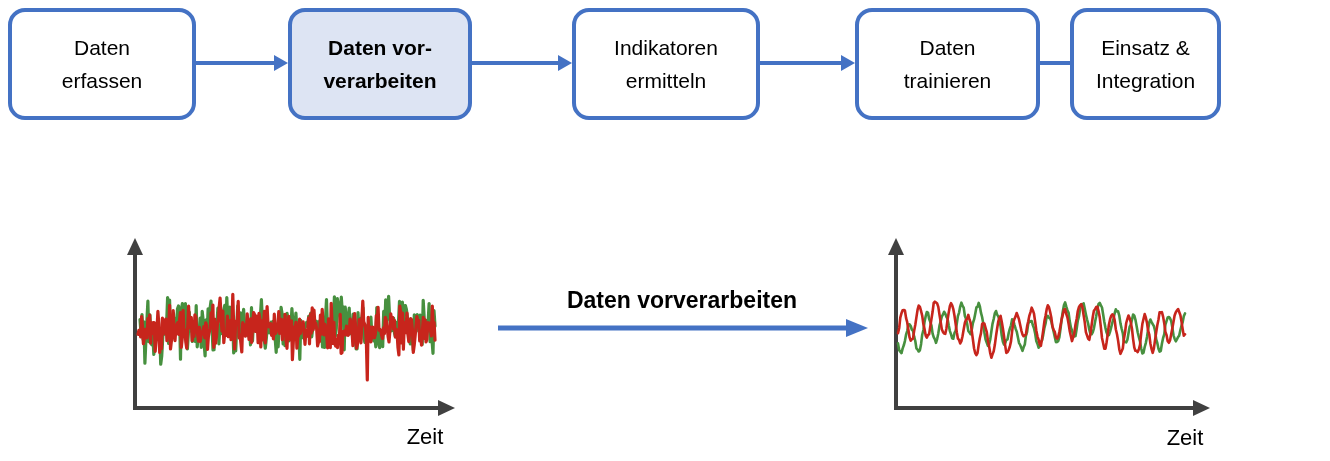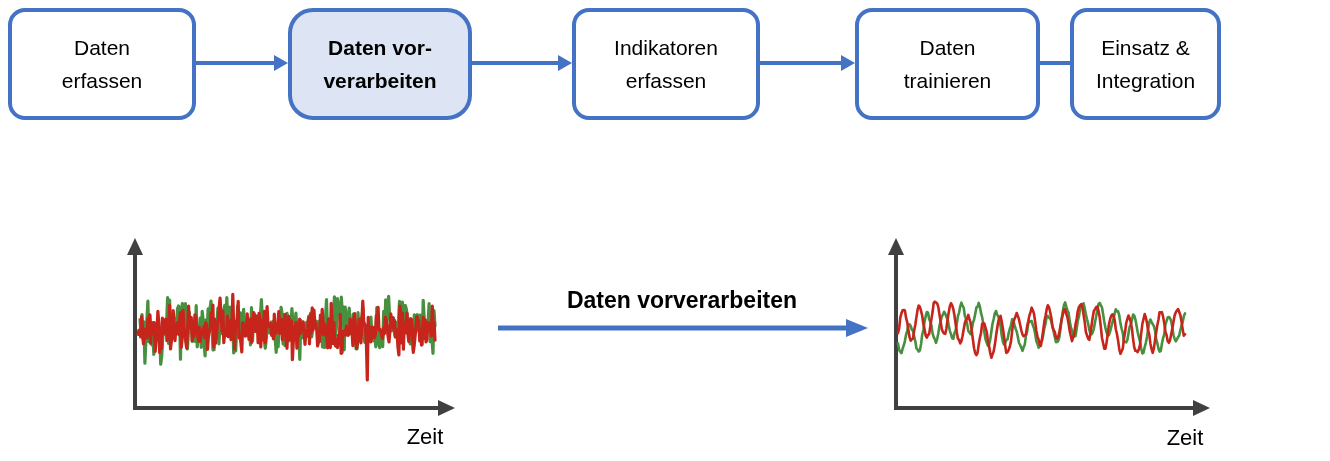--- a/index.html
+++ b/index.html
@@ -18,21 +18,21 @@
     position:absolute;top:8px;height:112px;box-sizing:border-box;
     border:4px solid var(--accent);border-radius:17px;background:#ffffff;
     display:flex;align-items:center;justify-content:center;text-align:center;
   }
   .box.hl{background:var(--hl-fill);}
   .box .box-label{
     white-space:pre-line;font-size:21px;line-height:1.58;color:var(--text);
   }
   .box.hl .box-label{font-weight:bold;}
   .b1{left:8px;width:188px;}
-  .b2{left:288px;width:184px;border-radius:25px;}
+  .b2{left:288px;width:184px;}
   .b3{left:572px;width:188px;}
   .b4{left:855px;width:185px;}
   .b5{left:1070px;width:151px;}
   .conn{position:absolute;top:52px;height:22px;}
   .conn line{stroke:var(--accent);stroke-width:4;}
   .conn polygon{fill:var(--accent);}
   
   .chart{position:absolute;top:230px;}
   .chart .axis{stroke:var(--axis);stroke-width:4;stroke-linecap:butt;}
   .chart .axishead{fill:var(--axis);}
@@ -63,21 +63,21 @@
   <div class="box b2 hl">
     <span class="box-label">Daten vor-
 verarbeiten</span>
   </div>
   <svg class="conn" style="left:472px" width="100" height="22">
     <line x1="0" y1="11" x2="88" y2="11"></line>
     <polygon points="86,3 100,11 86,19"></polygon>
   </svg>
   <div class="box b3">
     <span class="box-label">Indikatoren
-erfassen</span>
+ermitteln</span>
   </div>
   <svg class="conn" style="left:760px" width="95" height="22">
     <line x1="0" y1="11" x2="83" y2="11"></line>
     <polygon points="81,3 95,11 81,19"></polygon>
   </svg>
   <div class="box b4">
     <span class="box-label">Daten
 trainieren</span>
   </div>
   <svg class="conn" style="left:1040px" width="95" height="22">

